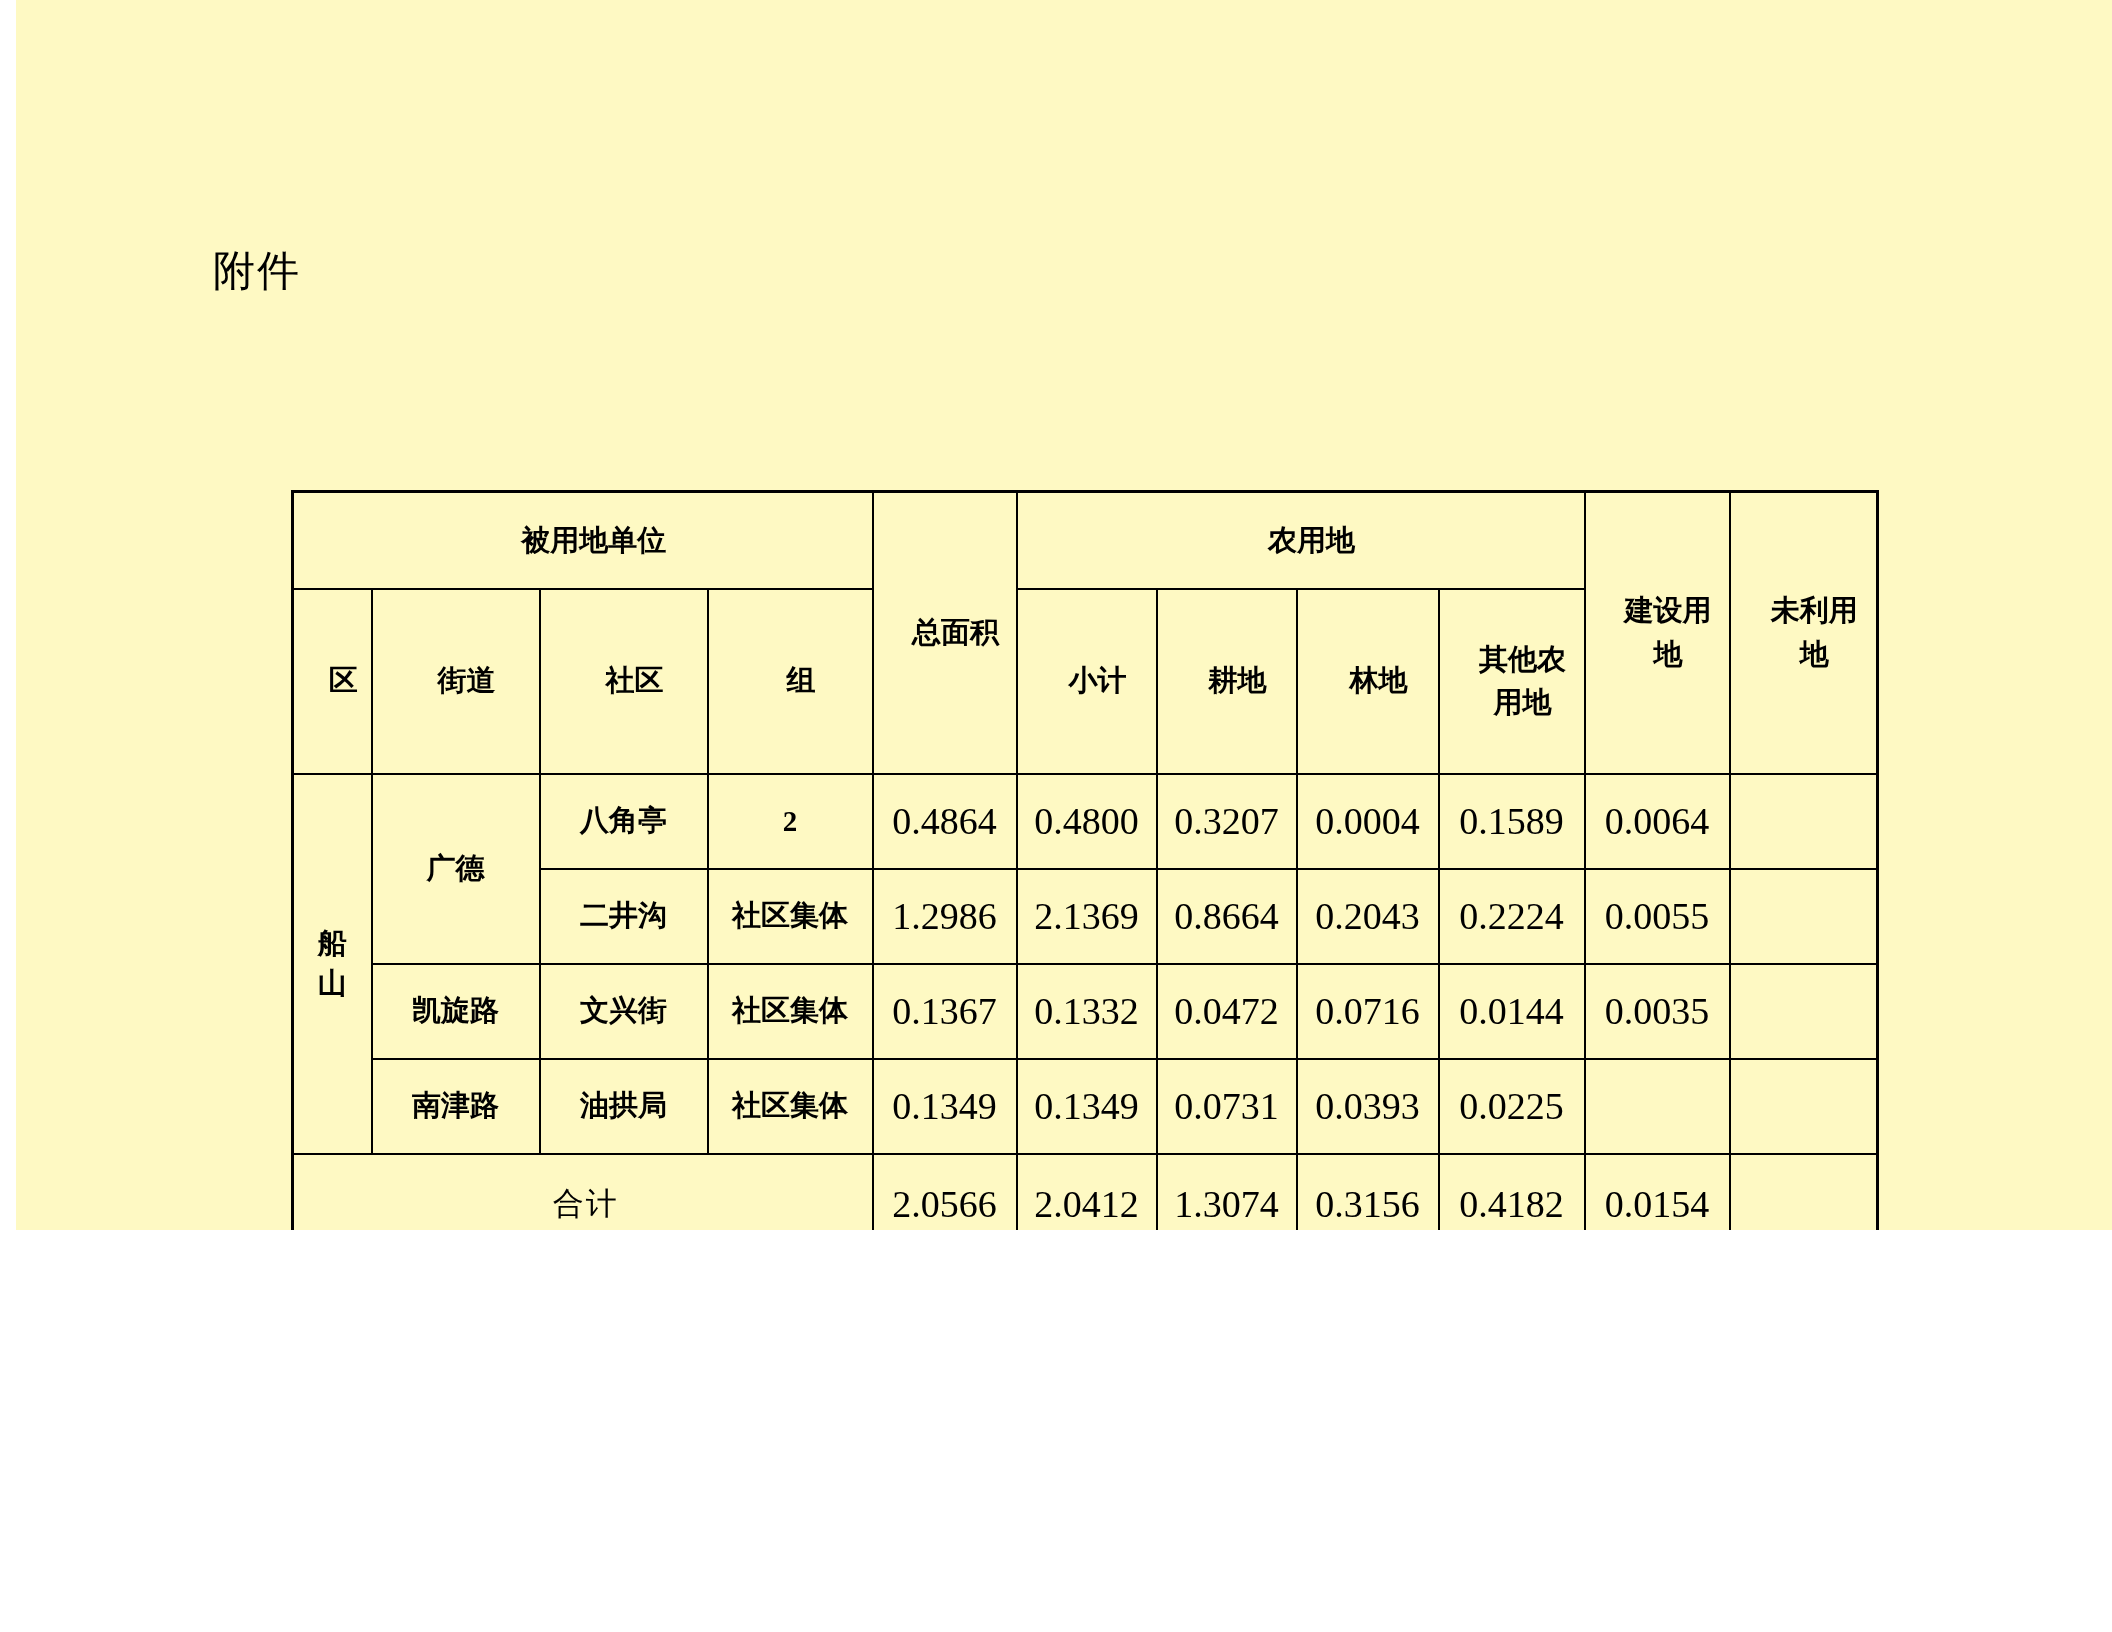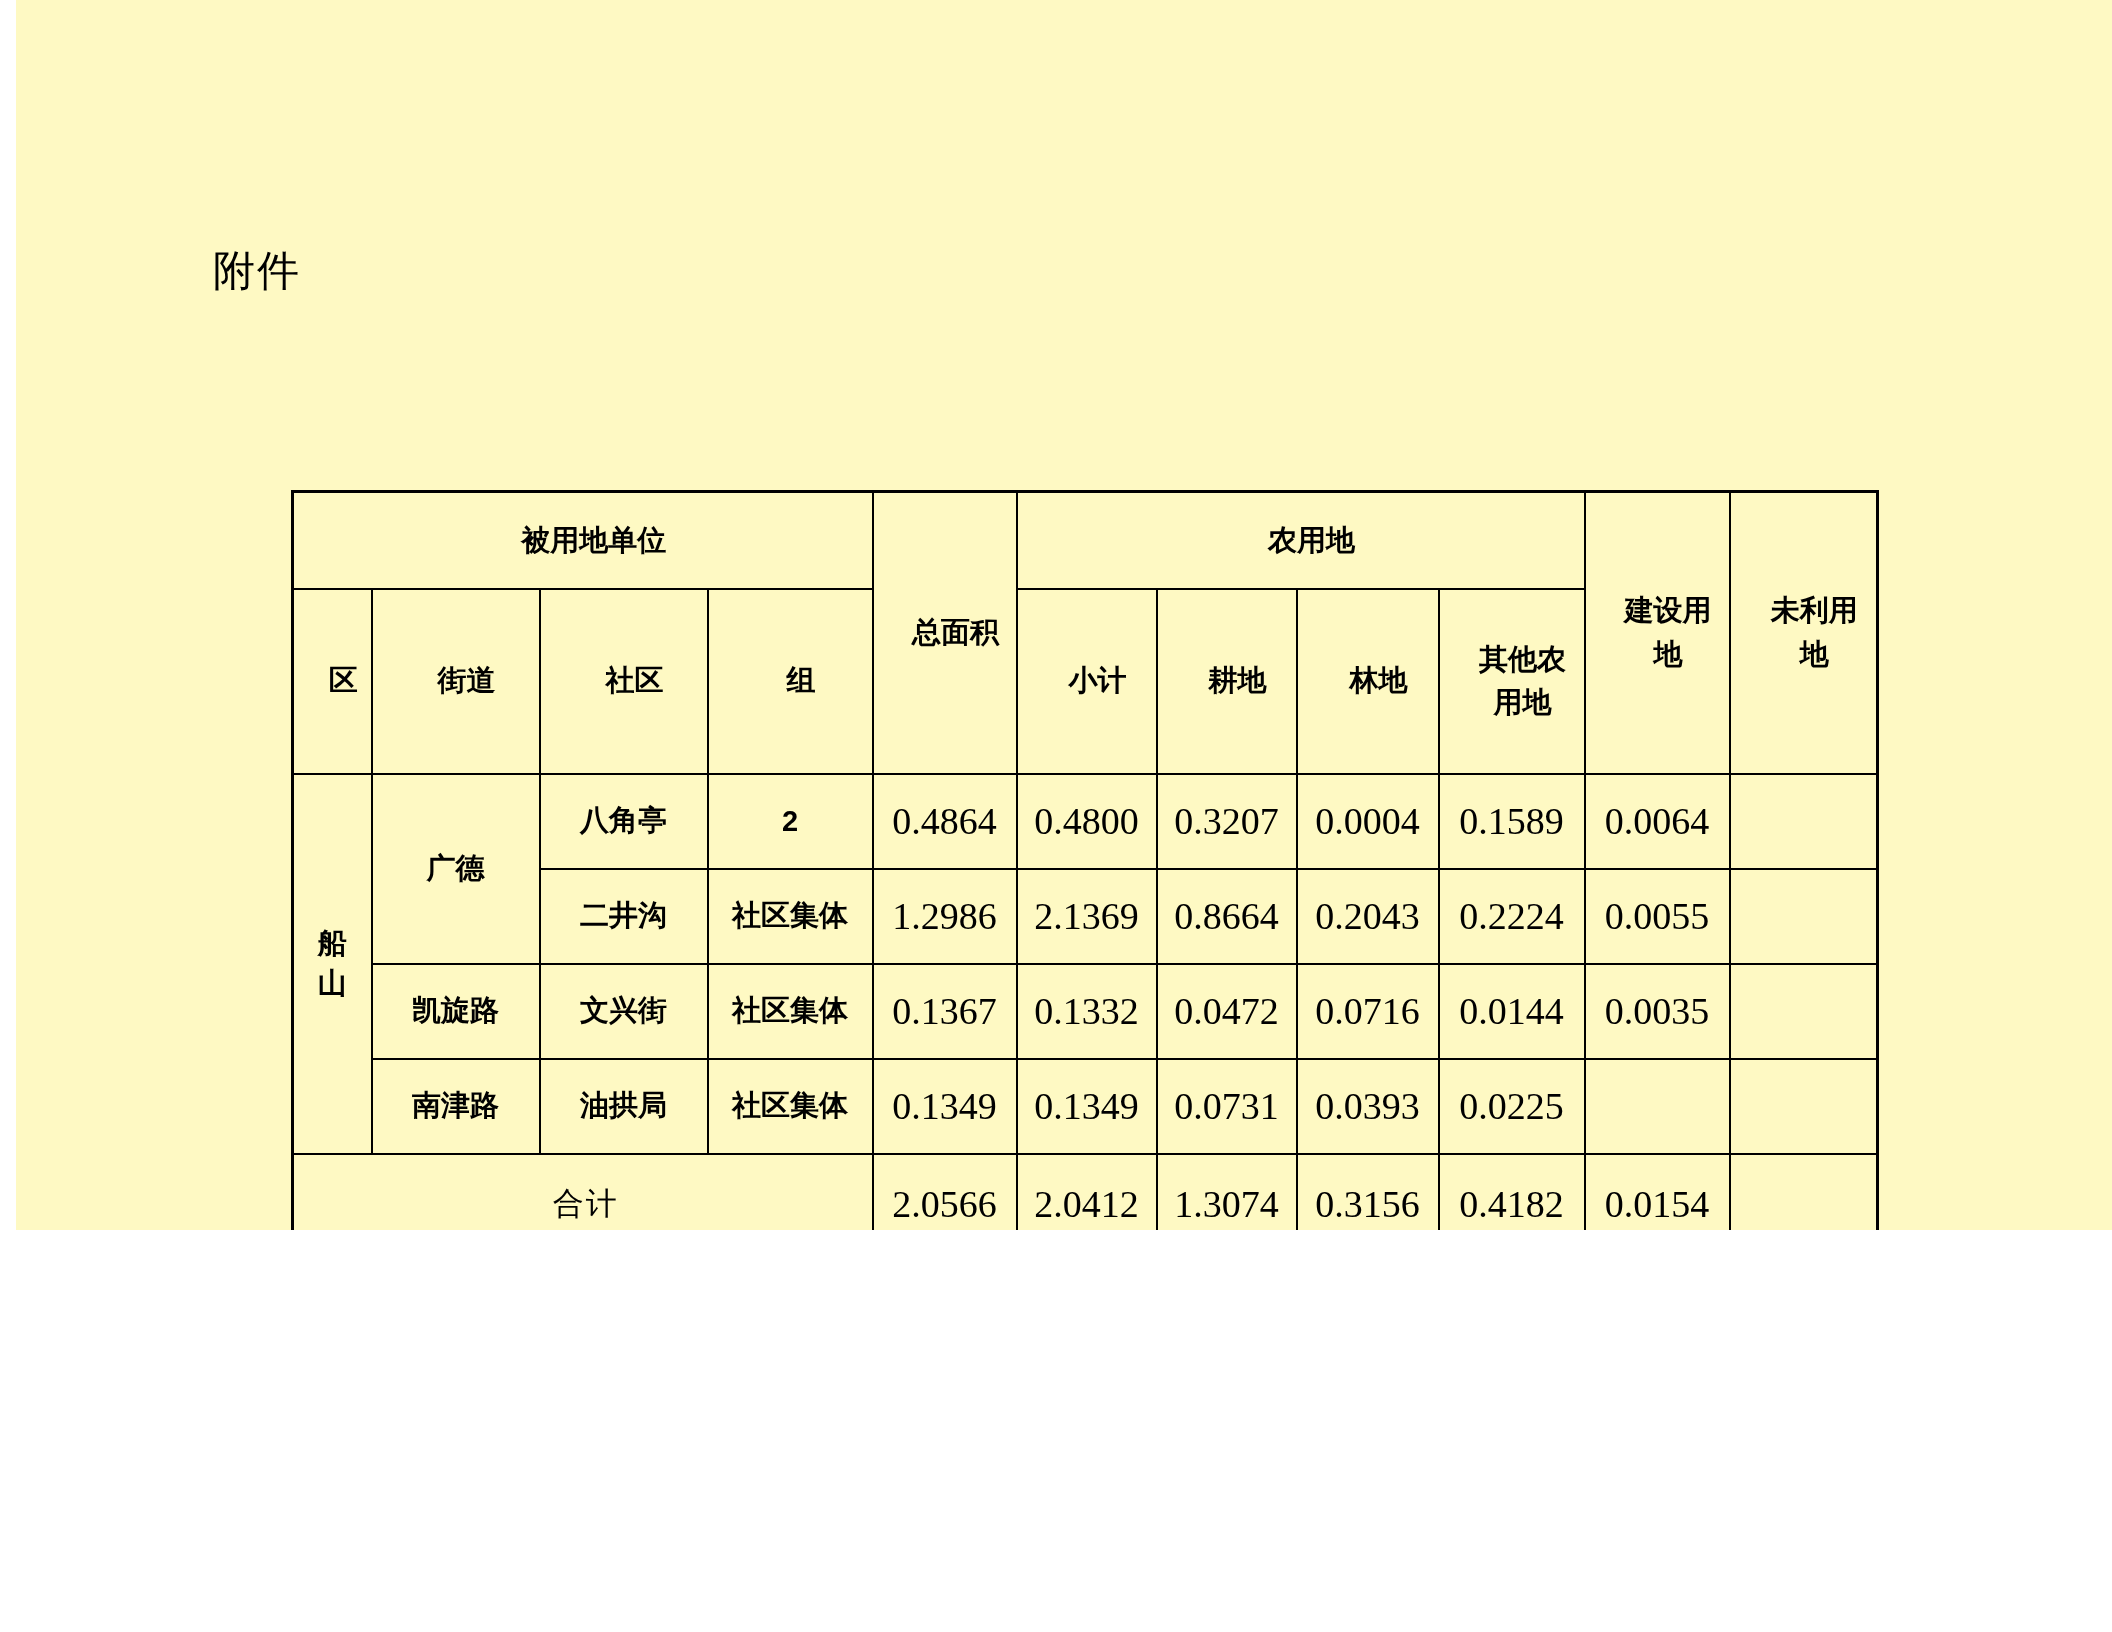--- a/index.html
+++ b/index.html
@@ -50,21 +50,21 @@
     word-break: break-all;
   }
   .land-table th {
     font-family: "Liberation Sans", "DejaVu Sans", sans-serif;
     font-weight: 700;
     font-size: 29px;
     line-height: 1.5;
     padding-left: 32px;
   }
   td.cn {
-    font-family: Liberation Sans, sans-serif;
+    font-family: Liberation Serif, serif;
     font-weight: 700;
     font-size: 29px;
   }
   td.num {
     font-size: 38px;
     font-weight: 400;
   }
   td.total-label {
     font-size: 31px;
     font-weight: 400;

